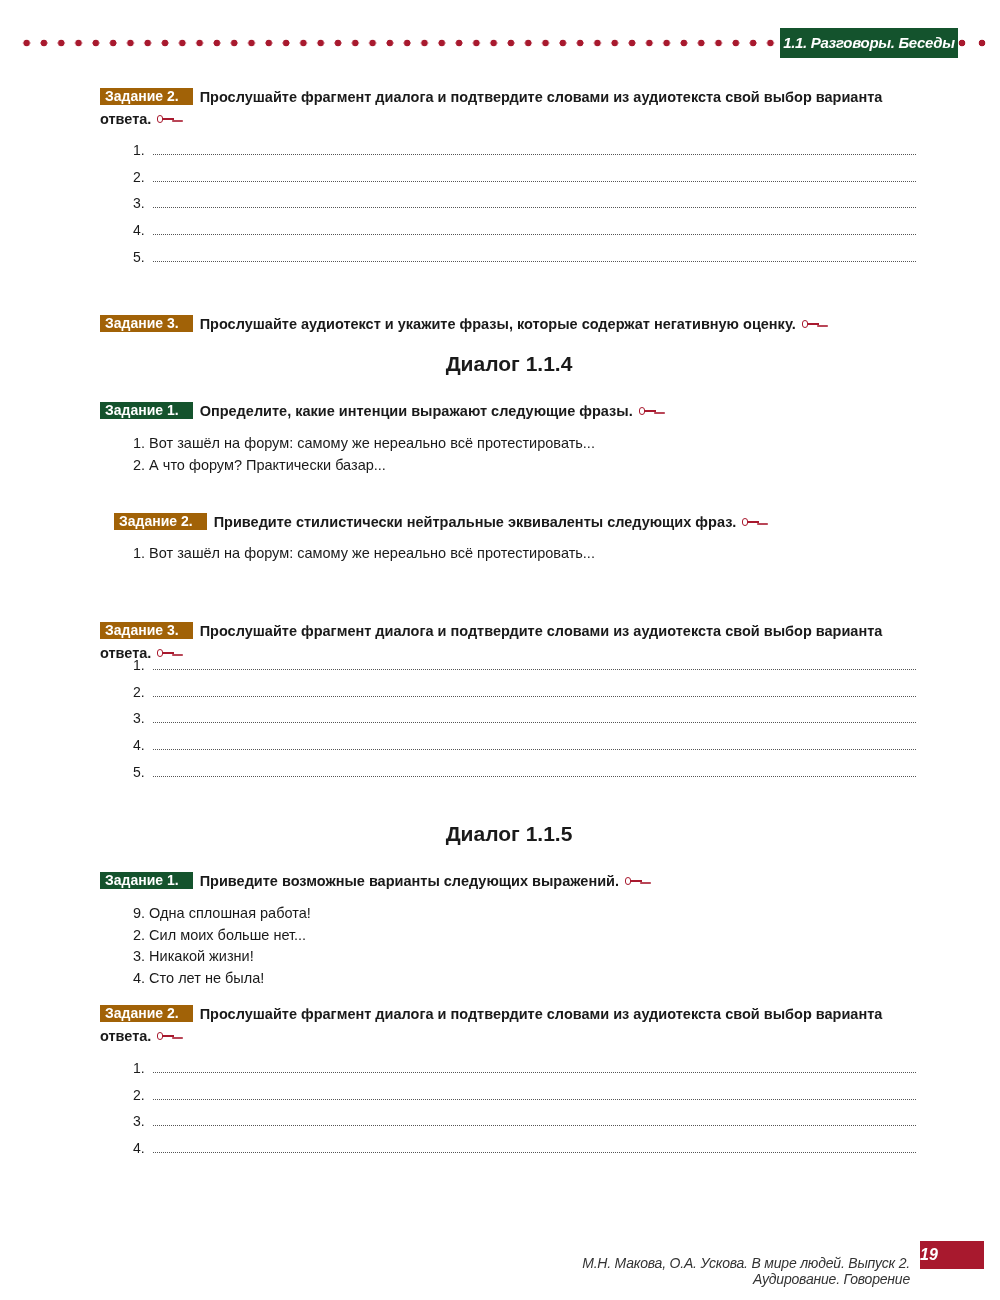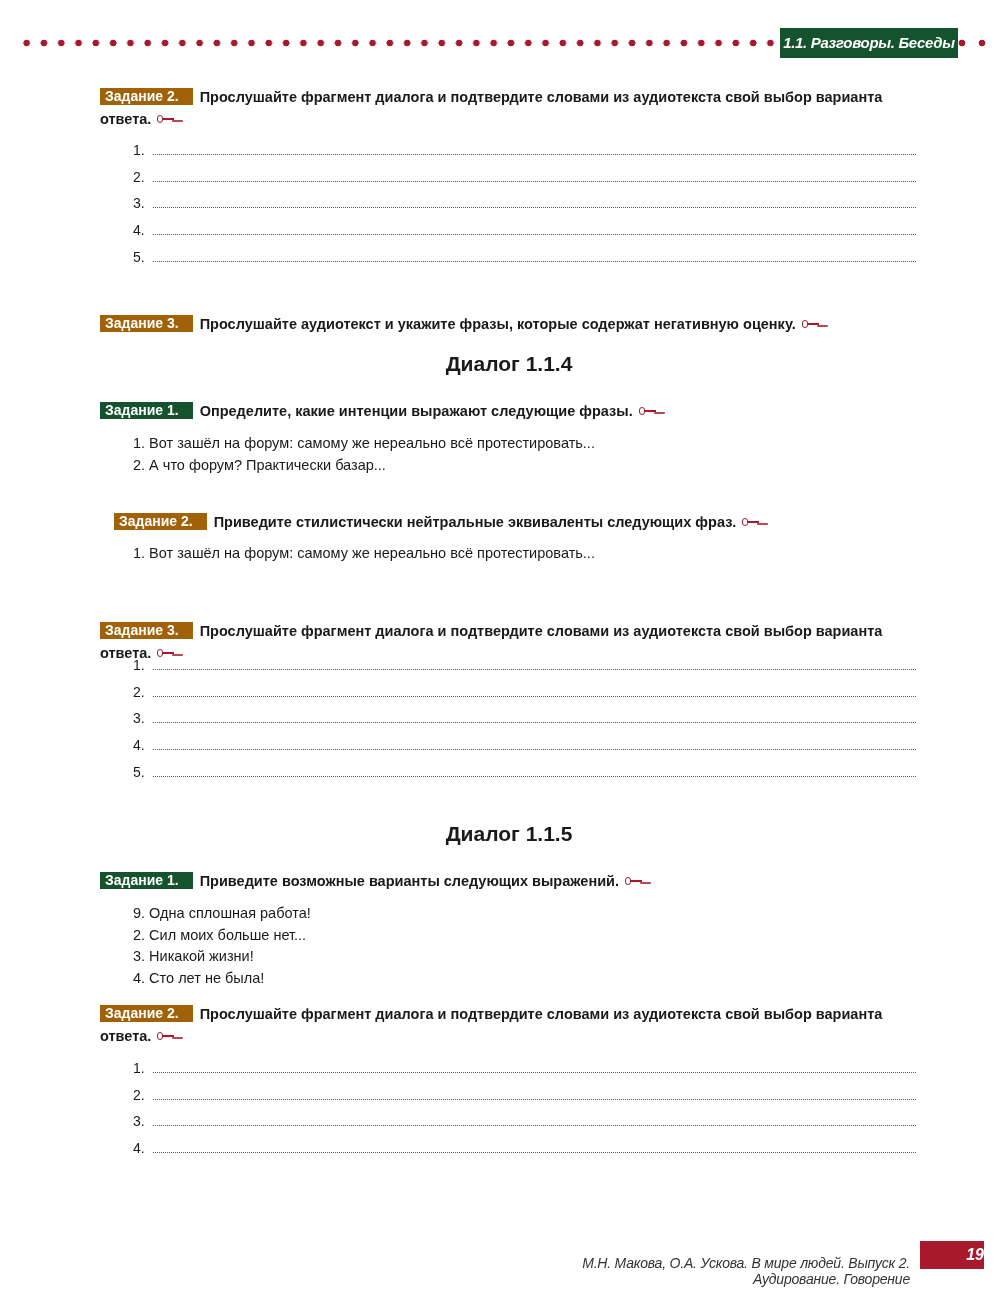--- a/index.html
+++ b/index.html
@@ -30,21 +30,21 @@
   .line-row { display: flex; align-items: baseline; height: 26.7px; font-size: 14px; }
   .line-num { width: 20px; }
   .line-dots { flex: 1; border-bottom: 1.5px dotted #555; height: 11px; }
   .heading { position: absolute; left: 0; width: 1018px; text-align: center; font-size: 21px;
              font-weight: bold; }
   .phrases { position: absolute; left: 133px; font-size: 14.5px; line-height: 21.5px; }
   .footer-text { position: absolute; top: 1255px; left: 550px; width: 360px; text-align: right;
                  font-style: italic; font-size: 14px; color: #333; letter-spacing: -0.2px; }
   .page-num { position: absolute; top: 1241px; left: 920px; width: 64px; height: 28px;
               background: #a8192e; color: #fff; font-weight: bold; font-style: italic;
-              font-size: 16px; line-height: 28px; text-align: right; }
+              font-size: 16px; line-height: 28px; text-align: left; }
 </style>
 </head>
 <body>
 
 <div class="dots"></div>
 <div class="dots-right"></div>
 <div class="chapter-tab">1.1. Разговоры. Беседы</div>
 
 <div class="task" style="top:86px;">
   <span class="badge teal">Задание 2.</span><span>Прослушайте фрагмент диалога и подтвердите словами из аудиотекста свой выбор варианта ответа.</span><span class="key"></span>

